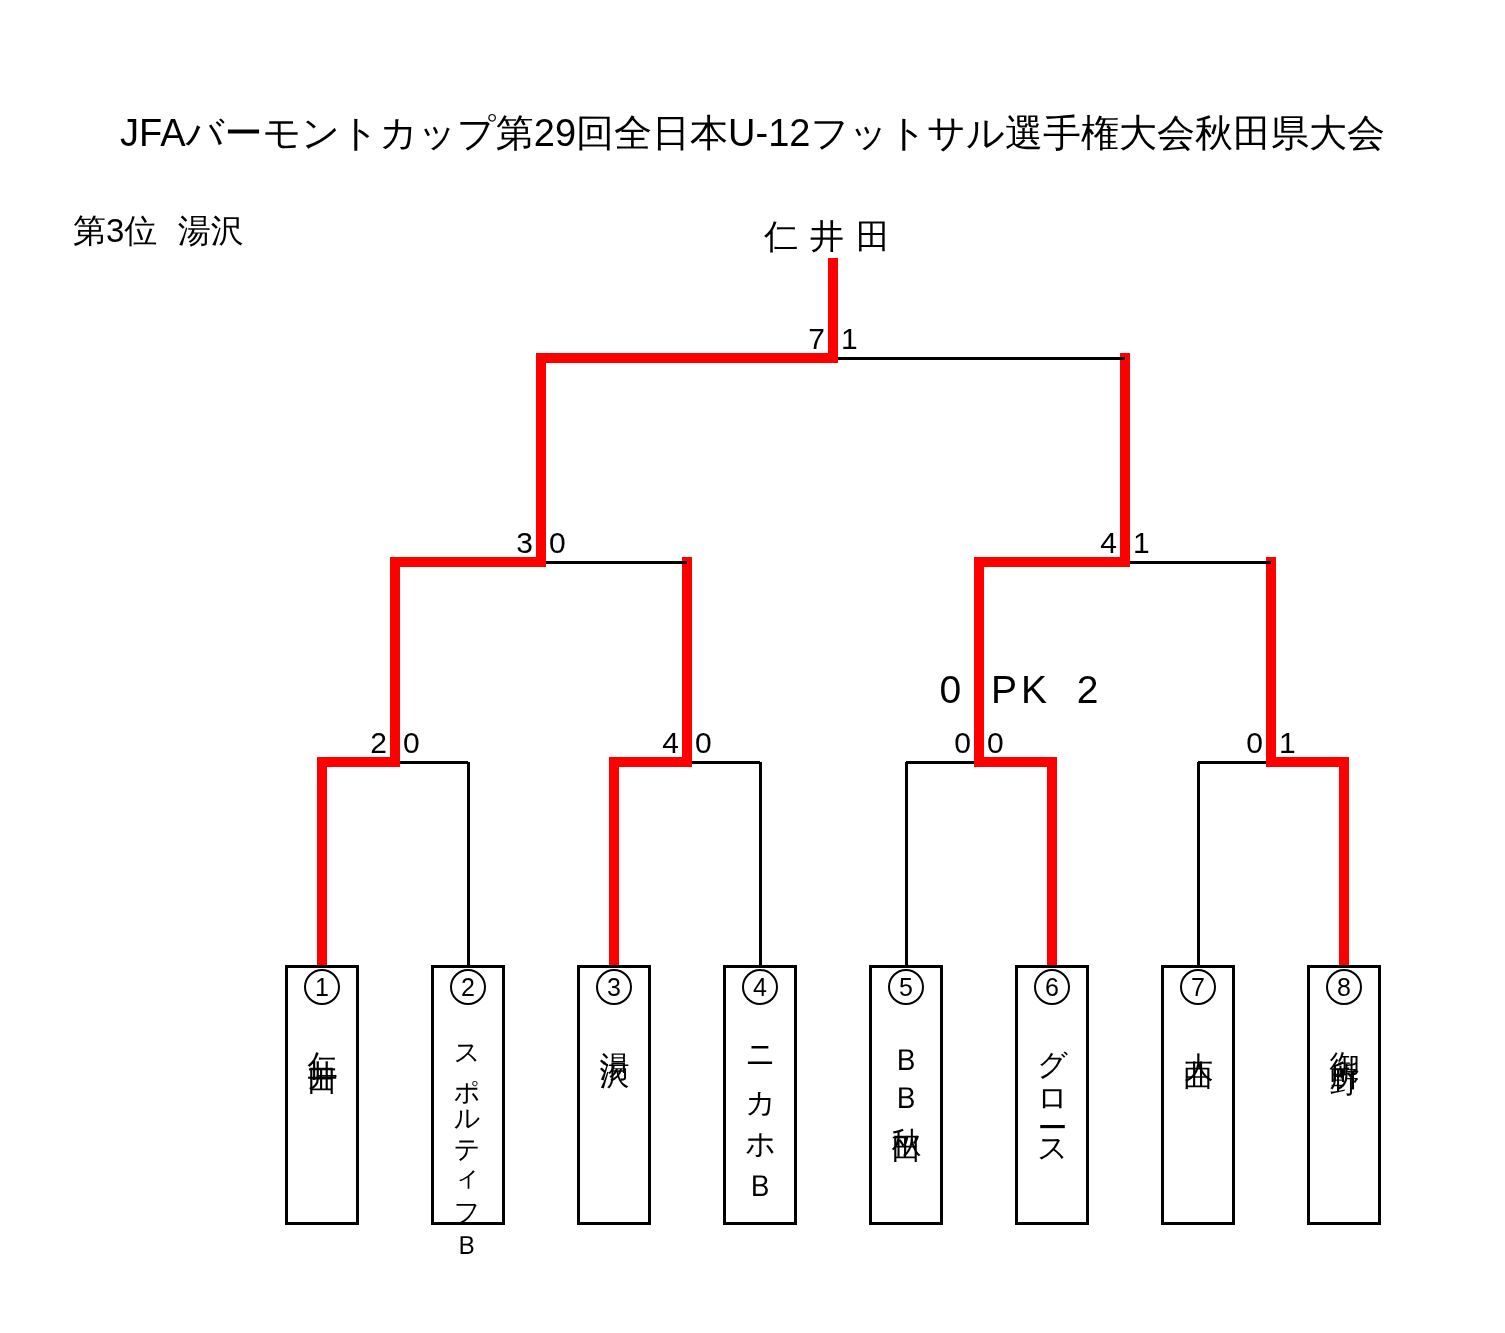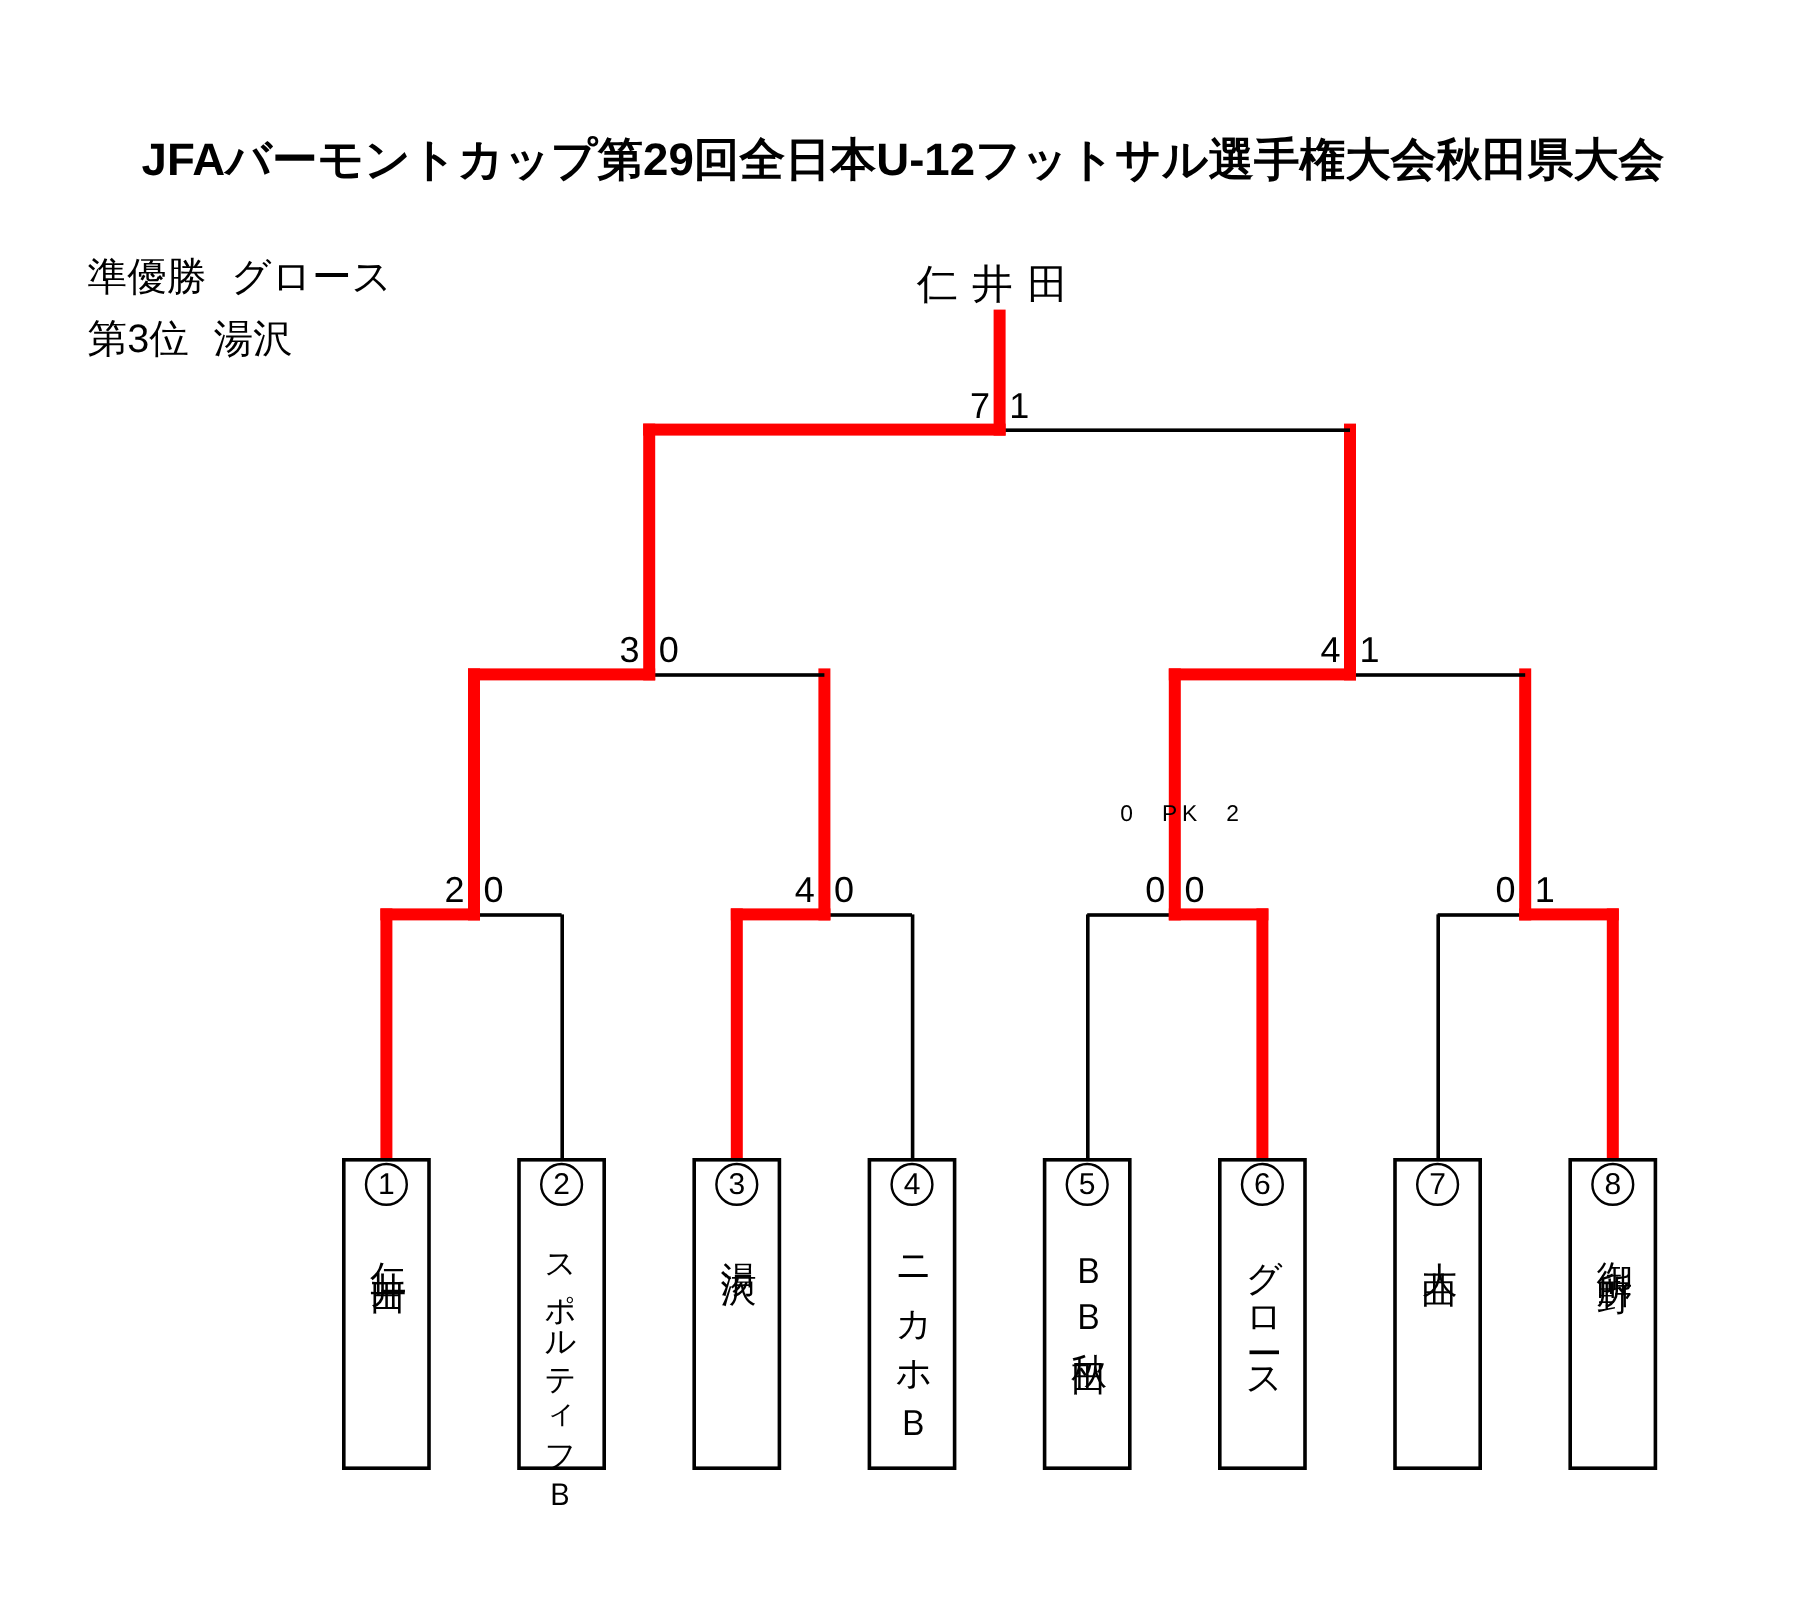--- a/index.html
+++ b/index.html
@@ -1,46 +1,45 @@
 <!DOCTYPE html>
 <html><head>
 <meta charset="utf-8">
 <style>
   html,body{margin:0;padding:0;background:#fff;}
   body{font-family:"Liberation Sans","DejaVu Sans",sans-serif;color:#000;}
   .page{position:relative;width:1505px;height:1333px;background:#fff;overflow:hidden;}
   .title{position:absolute;top:108px;left:0;width:100%;text-align:center;
-         font-size:38px;font-weight:bold;white-space:nowrap;}
+         font-size:38px;font-weight:normal;white-space:nowrap;}
   .standings{position:absolute;left:73px;top:212px;}
   .standing-row{font-size:33px;line-height:38px;margin-bottom:13px;white-space:nowrap;}
   .standing-team{margin-left:0.62em;}
   .champion{position:absolute;top:214px;left:833px;transform:translateX(-50%);
             font-size:34px;letter-spacing:12px;white-space:nowrap;}
   #bracket{position:absolute;left:0;top:0;width:1505px;height:1333px;}
   .seg{position:absolute;}
   .score{position:absolute;font-size:30px;width:50px;white-space:nowrap;}
   .score-l{text-align:right;}
   .score-r{text-align:left;}
-  .pk-note{position:absolute;transform:translateX(-50%);font-size:19px;
-           letter-spacing:4px;word-spacing:11px;white-space:pre;}
+  .pk-note{position:absolute;transform:translateX(-50%);font-size:39px;
+           letter-spacing:4px;word-spacing:11px;white-space:pre;margin-left:36px;}
   .team-box{position:absolute;width:74px;height:260px;border:3px solid #000;
             box-sizing:border-box;background:#fff;}
   .seed-circle{position:absolute;width:36px;height:36px;border:2px solid #000;border-radius:50%;
                box-sizing:border-box;font-size:25px;line-height:32px;text-align:center;
                transform:translateX(-50%);background:#fff;}
   .team-name{position:absolute;transform:translateX(-50%);writing-mode:vertical-rl;
              text-orientation:mixed;white-space:nowrap;}
 </style>
 </head>
 <body>
 
 <div class="page">
   <div class="title">JFAバーモントカップ第29回全日本U-12フットサル選手権大会秋田県大会</div>
   <div class="standings">
-      <div class="standing-row"><span>準優勝</span><span class="standing-team">グロース</span></div>
       <div class="standing-row"><span>第3位</span><span class="standing-team">湯沢</span></div>
     </div>
   <div class="champion">仁井田</div>
   <div id="bracket">
       <div class="seg" style="left: 322px; top: 761px; width: 73px; height: 3px; background: rgb(0, 0, 0);"></div>
       <div class="seg" style="left: 395px; top: 761px; width: 73px; height: 3px; background: rgb(0, 0, 0);"></div>
       <div class="seg" style="left: 321px; top: 762px; width: 3px; height: 203px; background: rgb(0, 0, 0);"></div>
       <div class="seg" style="left: 467px; top: 762px; width: 3px; height: 203px; background: rgb(0, 0, 0);"></div>
       <div class="seg" style="left: 317px; top: 757px; width: 83px; height: 10px; background: rgb(255, 0, 0);"></div>
       <div class="seg" style="left: 317px; top: 757px; width: 10px; height: 208px; background: rgb(255, 0, 0);"></div>

